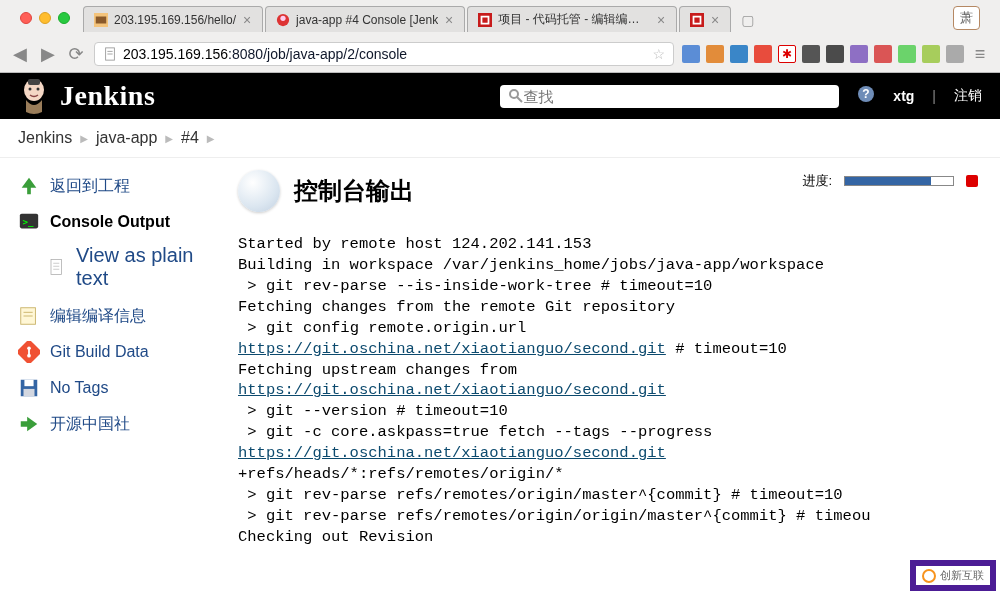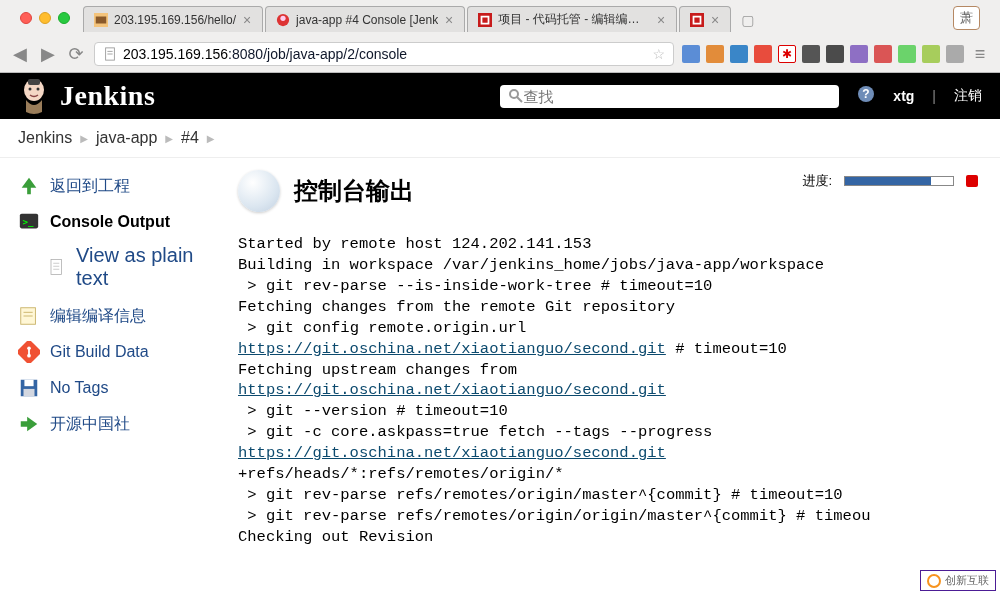--- a/index.html
+++ b/index.html
@@ -59,21 +59,21 @@
 .prog-bar { width: 110px; height: 10px; border: 1px solid #888; background: #fff; position: relative; }
 .prog-bar-fill { background: #3465a4; height: 100%; width: 80%; }
 .prog-stop { width: 12px; height: 12px; background: #d00; border-radius: 2px; }
 .headline { display: flex; align-items: center; gap: 14px; margin-bottom: 22px; }
 .orb { width: 42px; height: 42px; border-radius: 50%; background: radial-gradient(circle at 35% 30%, #fff, #dbe6f0 60%, #c0cfe0); box-shadow: 0 1px 3px rgba(0,0,0,0.2); }
 .headline h1 { font-size: 24px; font-weight: bold; }
 .console { font-family: "Courier New", monospace; font-size: 15.5px; line-height: 1.35; white-space: pre-wrap; color: #000; }
 .console a { color: #0c4a6e; text-decoration: underline; }
 
 
-.watermark { position: absolute; right: 4px; bottom: 4px; background: rgba(255,255,255,0.85); border: 1px solid #4c1d95; padding: 2px 6px; font-size: 11px; color: #666; display: flex; align-items: center; gap: 4px; }
+.watermark { position: absolute; right: 4px; bottom: 4px; background: rgba(255,255,255,0.85); border: 6px solid #4c1d95; padding: 2px 6px; font-size: 11px; color: #666; display: flex; align-items: center; gap: 4px; }
 .wm-ico { width: 14px; height: 14px; border: 2px solid #f7931e; border-radius: 50%; display: inline-block; }
 </style>
 </head>
 <body>
 
 <div class="browser-chrome">
   <div class="window-controls">
     <div class="win-dot win-red"></div>
     <div class="win-dot win-yellow"></div>
     <div class="win-dot win-green"></div>

